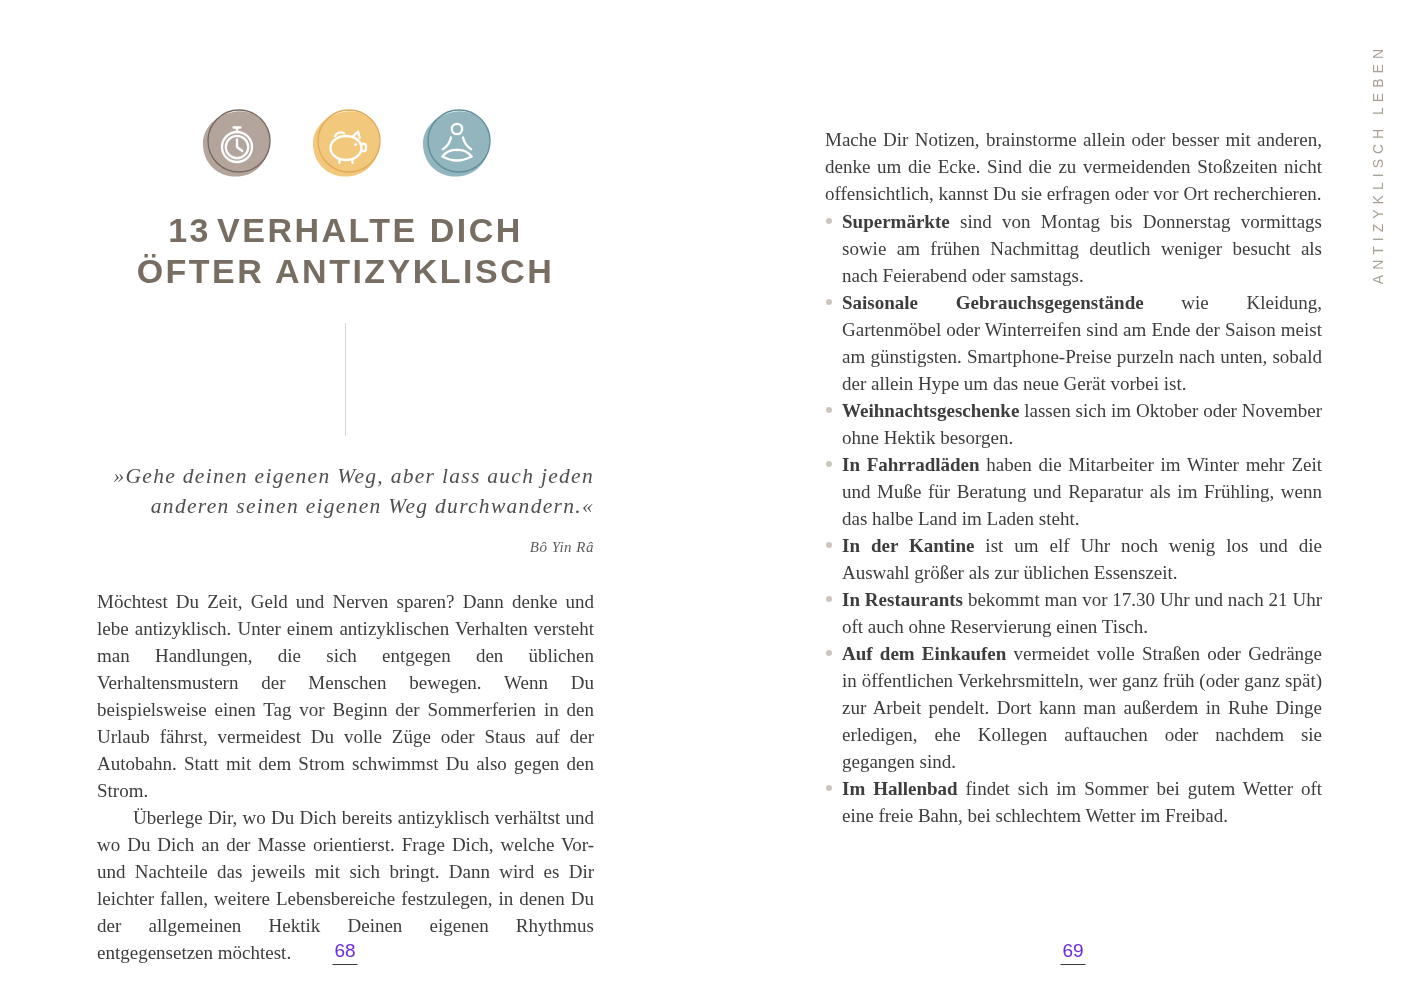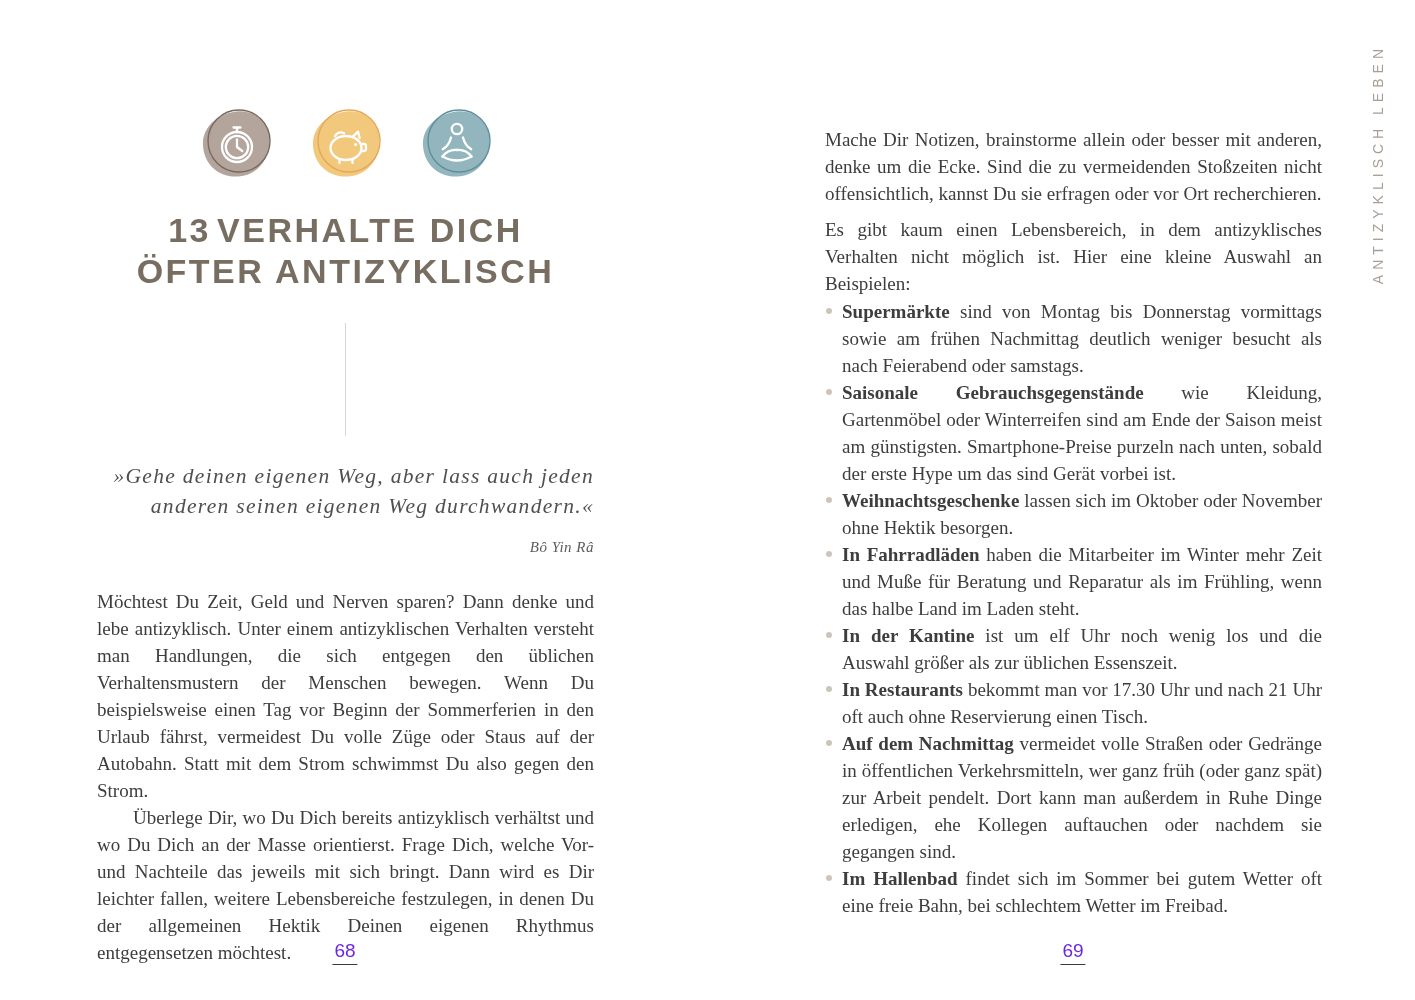--- a/index.html
+++ b/index.html
@@ -115,30 +115,29 @@
     <div class="quote-attr">Bô Yin Râ</div>
 
     <p class="body-para">Möchtest Du Zeit, Geld und Nerven sparen? Dann denke und lebe antizyklisch. Unter einem antizyklischen Verhalten versteht man Handlungen, die sich entgegen den üblichen Verhaltensmustern der Menschen bewegen. Wenn Du beispielsweise einen Tag vor Beginn der Sommerferien in den Urlaub fährst, vermeidest Du volle Züge oder Staus auf der Autobahn. Statt mit dem Strom schwimmst Du also gegen den Strom.</p>
     <p class="body-para indent">Überlege Dir, wo Du Dich bereits antizyklisch verhältst und wo Du Dich an der Masse orientierst. Frage Dich, welche Vor- und Nachteile das jeweils mit sich bringt. Dann wird es Dir leichter fallen, weitere Lebensbereiche festzulegen, in denen Du der allgemeinen Hektik Deinen eigenen Rhythmus entgegensetzen möchtest.</p>
   </div>
 
   <div class="page page-right">
     <p class="body-para intro">Mache Dir Notizen, brainstorme allein oder besser mit anderen, denke um die Ecke. Sind die zu vermeidenden Stoßzeiten nicht offensichtlich, kannst Du sie erfragen oder vor Ort recherchieren.</p>
 
 
-    <p class="body-para section-intro">Es gibt kaum einen Lebensbereich, in dem antizyklisches Verhalten nicht möglich ist. Hier eine kleine Auswahl an Beispielen:</p>
 
     <ul class="bullet-list">
       <li class="bullet-item"><span class="bullet-lead">Supermärkte</span><span class="bullet-text"> sind von Montag bis Donnerstag vormittags sowie am frühen Nachmittag deutlich weniger besucht als nach Feierabend oder samstags.</span></li>
-      <li class="bullet-item"><span class="bullet-lead">Saisonale Gebrauchsgegenstände</span><span class="bullet-text"> wie Kleidung, Gartenmöbel oder Winterreifen sind am Ende der Saison meist am günstigsten. Smartphone-Preise purzeln nach unten, sobald der erste Hype um das sind Gerät vorbei ist.</span></li>
+      <li class="bullet-item"><span class="bullet-lead">Saisonale Gebrauchsgegenstände</span><span class="bullet-text"> wie Kleidung, Gartenmöbel oder Winterreifen sind am Ende der Saison meist am günstigsten. Smartphone-Preise purzeln nach unten, sobald der allein Hype um das neue Gerät vorbei ist.</span></li>
       <li class="bullet-item"><span class="bullet-lead">Weihnachtsgeschenke</span><span class="bullet-text"> lassen sich im Oktober oder November ohne Hektik besorgen.</span></li>
       <li class="bullet-item"><span class="bullet-lead">In Fahrradläden</span><span class="bullet-text"> haben die Mitarbeiter im Winter mehr Zeit und Muße für Beratung und Reparatur als im Frühling, wenn das halbe Land im Laden steht.</span></li>
       <li class="bullet-item"><span class="bullet-lead">In der Kantine</span><span class="bullet-text"> ist um elf Uhr noch wenig los und die Auswahl größer als zur üblichen Essenszeit.</span></li>
       <li class="bullet-item"><span class="bullet-lead">In Restaurants</span><span class="bullet-text"> bekommt man vor 17.30 Uhr und nach 21 Uhr oft auch ohne Reservierung einen Tisch.</span></li>
-      <li class="bullet-item"><span class="bullet-lead">Auf dem Nachmittag</span><span class="bullet-text"> vermeidet volle Straßen oder Gedränge in öffentlichen Verkehrsmitteln, wer ganz früh (oder ganz spät) zur Arbeit pendelt. Dort kann man außerdem in Ruhe Dinge erledigen, ehe Kollegen auftauchen oder nachdem sie gegangen sind.</span></li>
+      <li class="bullet-item"><span class="bullet-lead">Auf dem Einkaufen</span><span class="bullet-text"> vermeidet volle Straßen oder Gedränge in öffentlichen Verkehrsmitteln, wer ganz früh (oder ganz spät) zur Arbeit pendelt. Dort kann man außerdem in Ruhe Dinge erledigen, ehe Kollegen auftauchen oder nachdem sie gegangen sind.</span></li>
       <li class="bullet-item"><span class="bullet-lead">Im Hallenbad</span><span class="bullet-text"> findet sich im Sommer bei gutem Wetter oft eine freie Bahn, bei schlechtem Wetter im Freibad.</span></li>
     </ul>
   </div>
 
   <div class="side-label">ANTIZYKLISCH LEBEN</div>
 
   <div class="page-num page-num-left"><span>68</span></div>
   <div class="page-num page-num-right"><span>69</span></div>
 
 </div>

